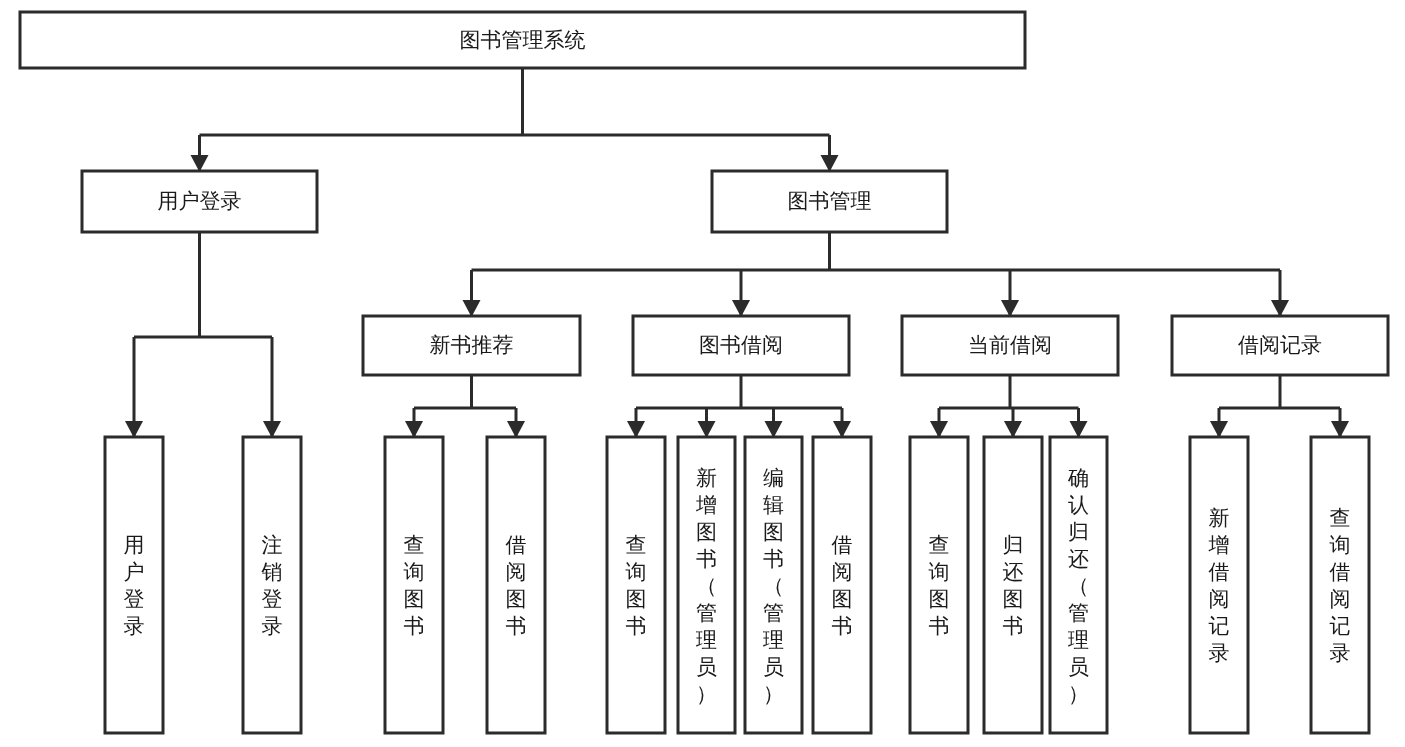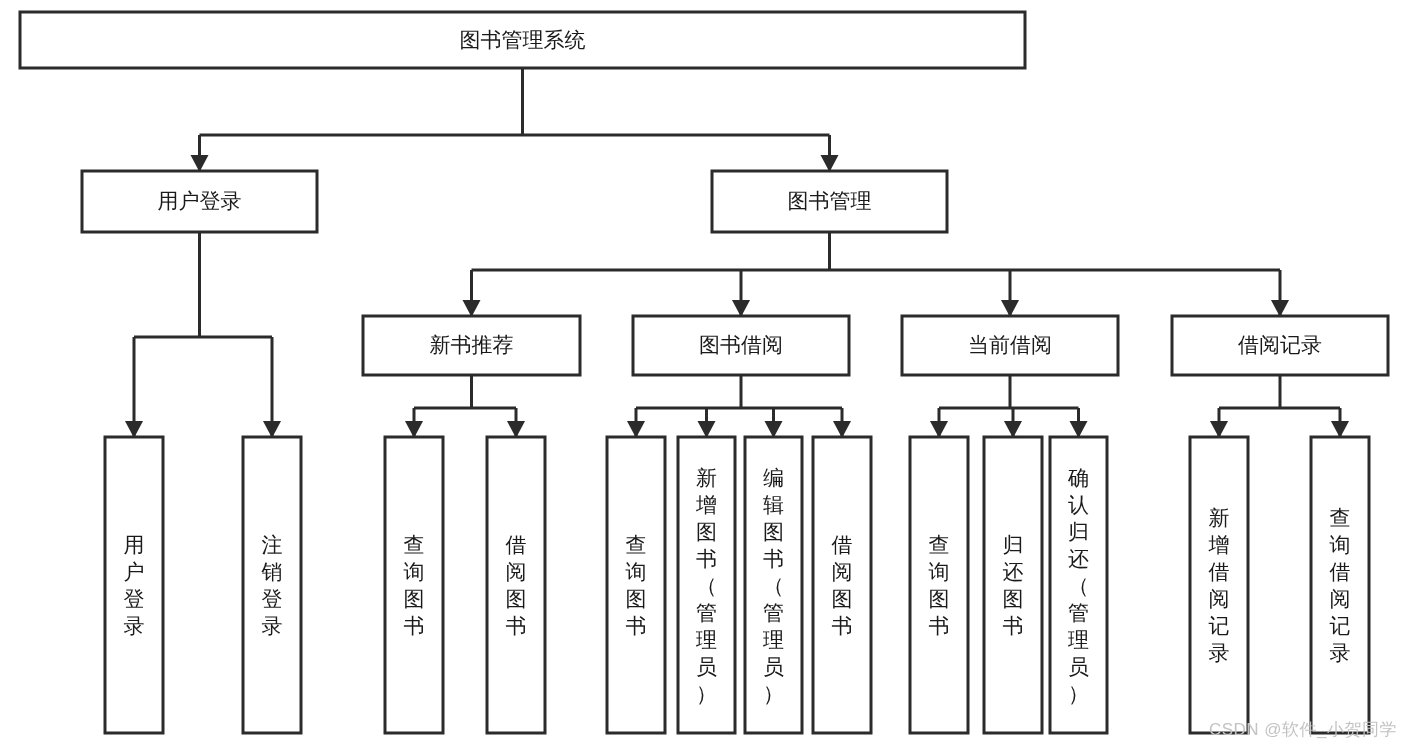--- a/index.html
+++ b/index.html
@@ -199,14 +199,13 @@
         <g>
           <rect x="1190" y="437" width="58" height="296" class="node-box"></rect>
           <text x="1219" class="node-label-vert"><tspan x="1219" y="525.06">新</tspan><tspan x="1219" y="552.06">增</tspan><tspan x="1219" y="579.06">借</tspan><tspan x="1219" y="606.06">阅</tspan><tspan x="1219" y="633.06">记</tspan><tspan x="1219" y="660.06">录</tspan></text>
         </g>
         <g>
           <rect x="1311" y="437" width="58" height="296" class="node-box"></rect>
           <text x="1340" class="node-label-vert"><tspan x="1340" y="525.06">查</tspan><tspan x="1340" y="552.06">询</tspan><tspan x="1340" y="579.06">借</tspan><tspan x="1340" y="606.06">阅</tspan><tspan x="1340" y="633.06">记</tspan><tspan x="1340" y="660.06">录</tspan></text>
         </g>
       </g>
   </svg>
-  <div class="watermark">CSDN @软件_小贺同学</div>
 </div>
 
 </body></html>

